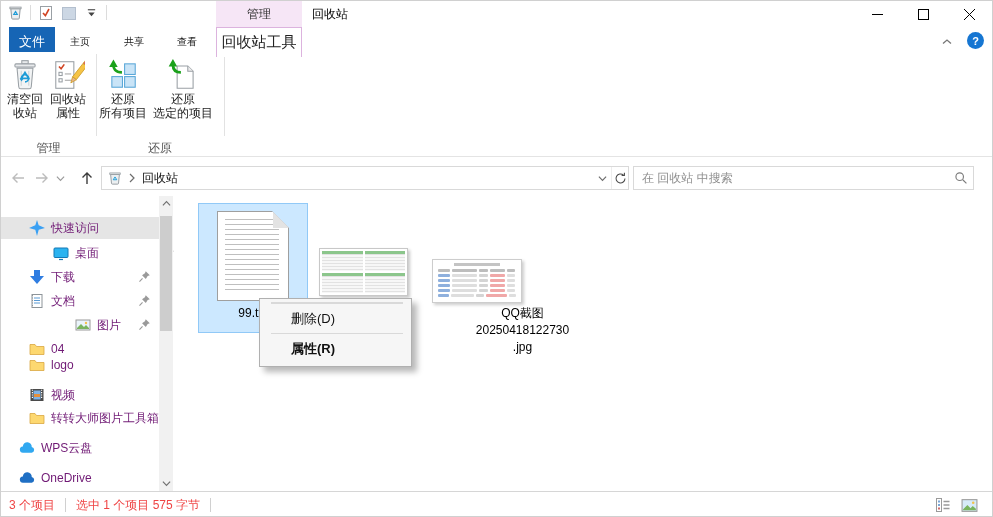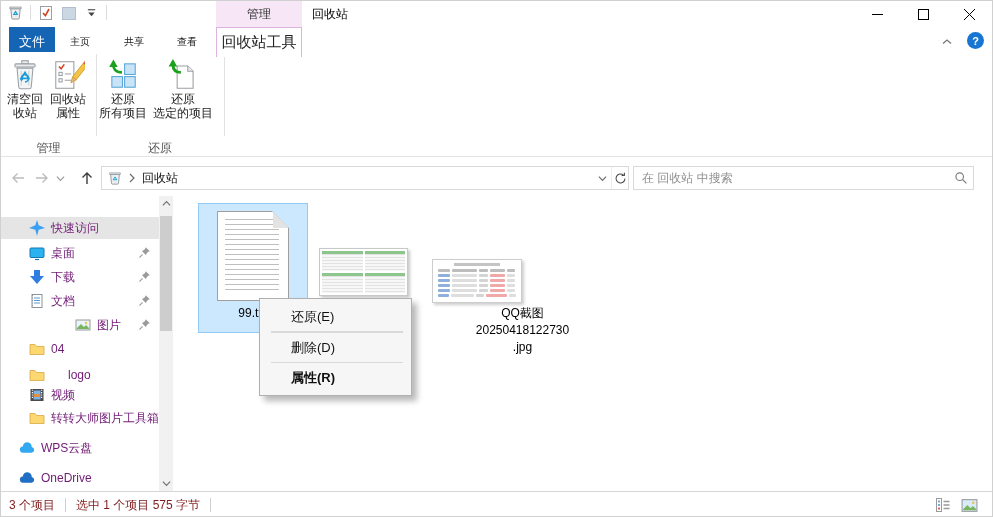--- a/index.html
+++ b/index.html
@@ -90,21 +90,21 @@
   .tile3-lbl { position:absolute; left:427px; top:111px; width:99px; text-align:center; font-size:12px; line-height:17px; color:#000;margin-left:45px; }
 
   
   .ctx-menu { position:absolute; left:258px; top:104px; width:153px; background:#f6f6f6; border:1px solid #b0b0b0; box-shadow:5px 5px 6px rgba(0,0,0,.28); padding:3px 0; z-index:5; }
   .ctx-item { height:29px; line-height:29px; padding-left:31px; font-size:13px; color:#111; }
   .ctx-item.bold { font-weight:bold; }
   .ctx-sep { height:1px; background:#d9d9d9; margin:0 8px 0 11px; }
 
   
   .statusbar { position:absolute; left:0; top:490px; width:100%; height:27px; background:#fff; border-top:1px solid #d6d6d6; display:flex; align-items:center; }
-  .statusbar .txt { font-size:12px; color:#7f1d1d; }
+  .statusbar .txt { font-size:12px; color:#ef4444; }
   .sb-sep { width:1px; height:14px; background:#d0d0d0; margin:0 10px; }
   .sb-views { position:absolute; right:14px; top:4px; display:flex; gap:8px; }
   .sb-views .v { width:18px; height:18px; display:flex; align-items:center; justify-content:center; }
 
   svg { display:block; }
 </style>
 </head>
 <body>
 
 <div class="window">
@@ -297,21 +297,21 @@
 
     <div>
       <div class="side-row sel" style="top:23px;">
         <span class="ic16">
           <svg width="16" height="16" viewBox="0 0 16 16">
               <path d="M8 0l1.7 5.2L16 8l-6.3 1.7L8 16 6.3 9.7 0 8l6.3-2.8z" fill="#3aa0f3"></path>
             </svg>
         </span>
         <span class="lbl">快速访问</span>
       </div>
-      <div class="side-row" style="top:48px;">
+      <div class="side-row" style="top:48px;margin-left:24px;">
         <span class="ic16">
           <svg width="16" height="16" viewBox="0 0 16 16">
               <rect x="1" y="3" width="14" height="9.5" rx="1" fill="#2bb3f0" stroke="#1579b5"></rect>
               <path d="M6 14.5h4" stroke="#1579b5" stroke-width="1.2"></path>
             </svg>
         </span>
         <span class="lbl">桌面</span>
         <span class="pin">
           <svg width="13" height="13" viewBox="0 0 16 16">
               <path d="M9.5 1.5l5 5-2.6 1L9.6 11 5 6.4l3.5-2.3z" fill="#9a9a9a"></path>
@@ -366,21 +366,21 @@
         </span>
       </div>
       <div class="side-row" style="top:144px;">
         <span class="ic16">
           <svg width="16" height="16" viewBox="0 0 16 16">
               <path d="M1 3.5h5l1.5 2H15v8H1z" fill="#fdd870" stroke="#d9a741" stroke-width=".8"></path>
             </svg>
         </span>
         <span class="lbl">04</span>
       </div>
-      <div class="side-row" style="top:170px;gap:17px;">
+      <div class="side-row" style="top:160px;">
         <span class="ic16">
           <svg width="16" height="16" viewBox="0 0 16 16">
               <path d="M1 3.5h5l1.5 2H15v8H1z" fill="#fdd870" stroke="#d9a741" stroke-width=".8"></path>
             </svg>
         </span>
         <span class="lbl">logo</span>
       </div>
       <div class="side-row" style="top:190px;">
         <span class="ic16">
           <svg width="16" height="16" viewBox="0 0 16 16">
@@ -493,21 +493,20 @@
           <span class="c cg3"></span>
         </div>
     </div>
     <div class="tile3-lbl">
       <div>QQ截图</div>
       <div>20250418122730</div>
       <div>.jpg</div>
     </div>
 
     <div class="ctx-menu">
-      <div class="ctx-item">还原(E)</div>
       <div class="ctx-sep"></div>
       <div class="ctx-sep"></div>
       <div class="ctx-item">删除(D)</div>
       <div class="ctx-sep"></div>
       <div class="ctx-item bold">属性(R)</div>
     </div>
   </div>
 
   <div class="statusbar">
     <span class="txt" style="margin-left:8px;">3 个项目</span>

